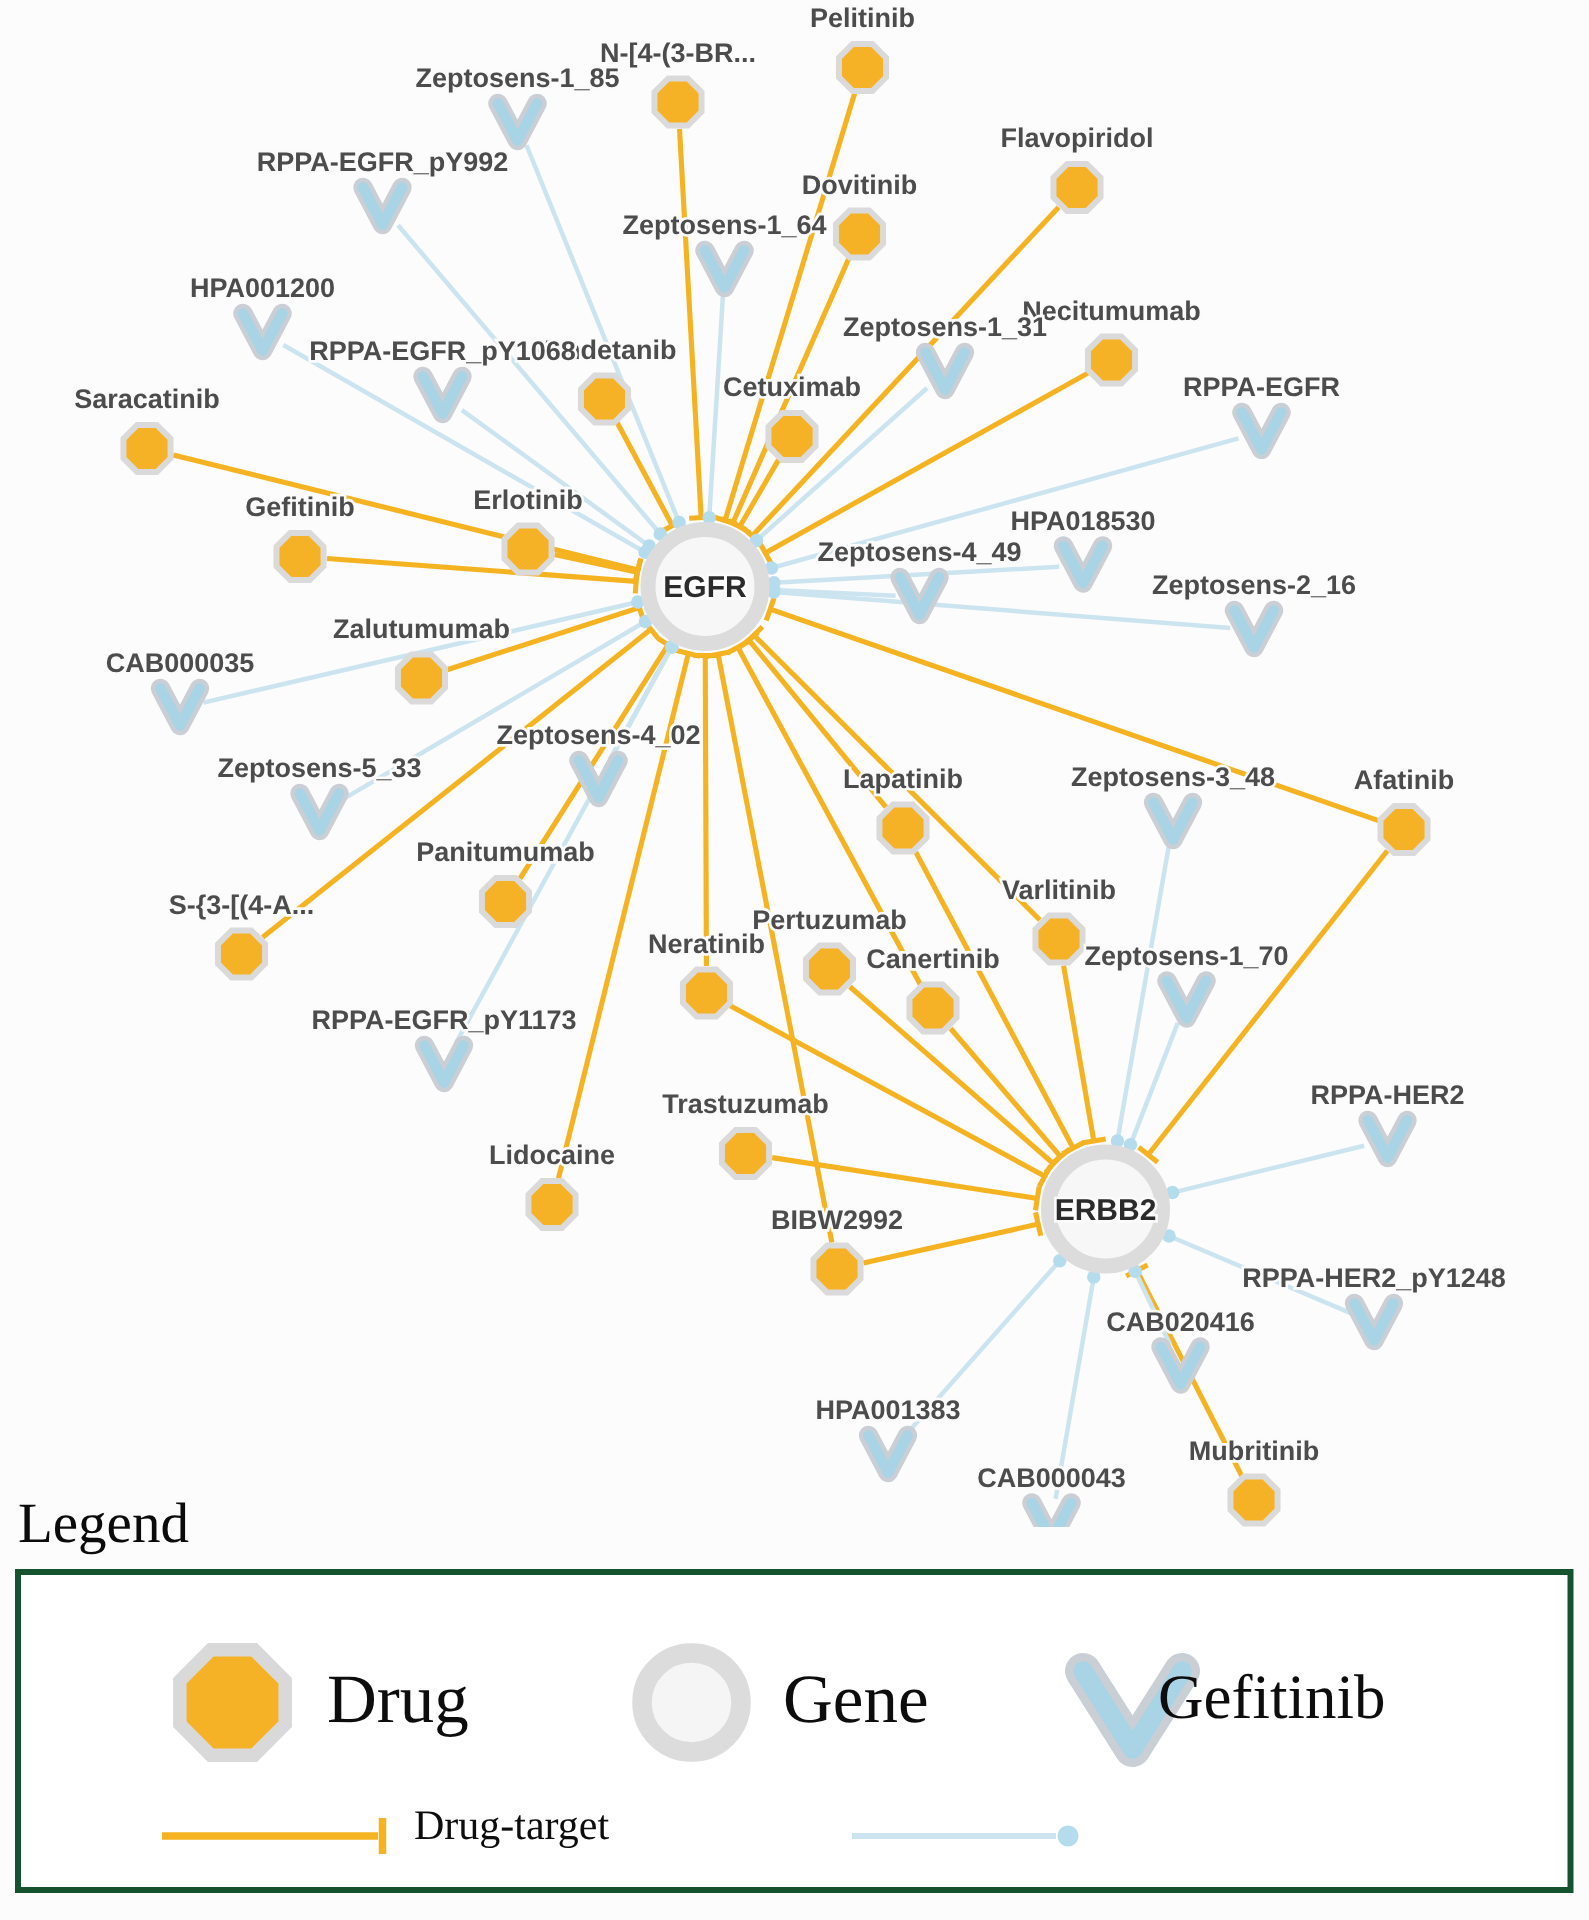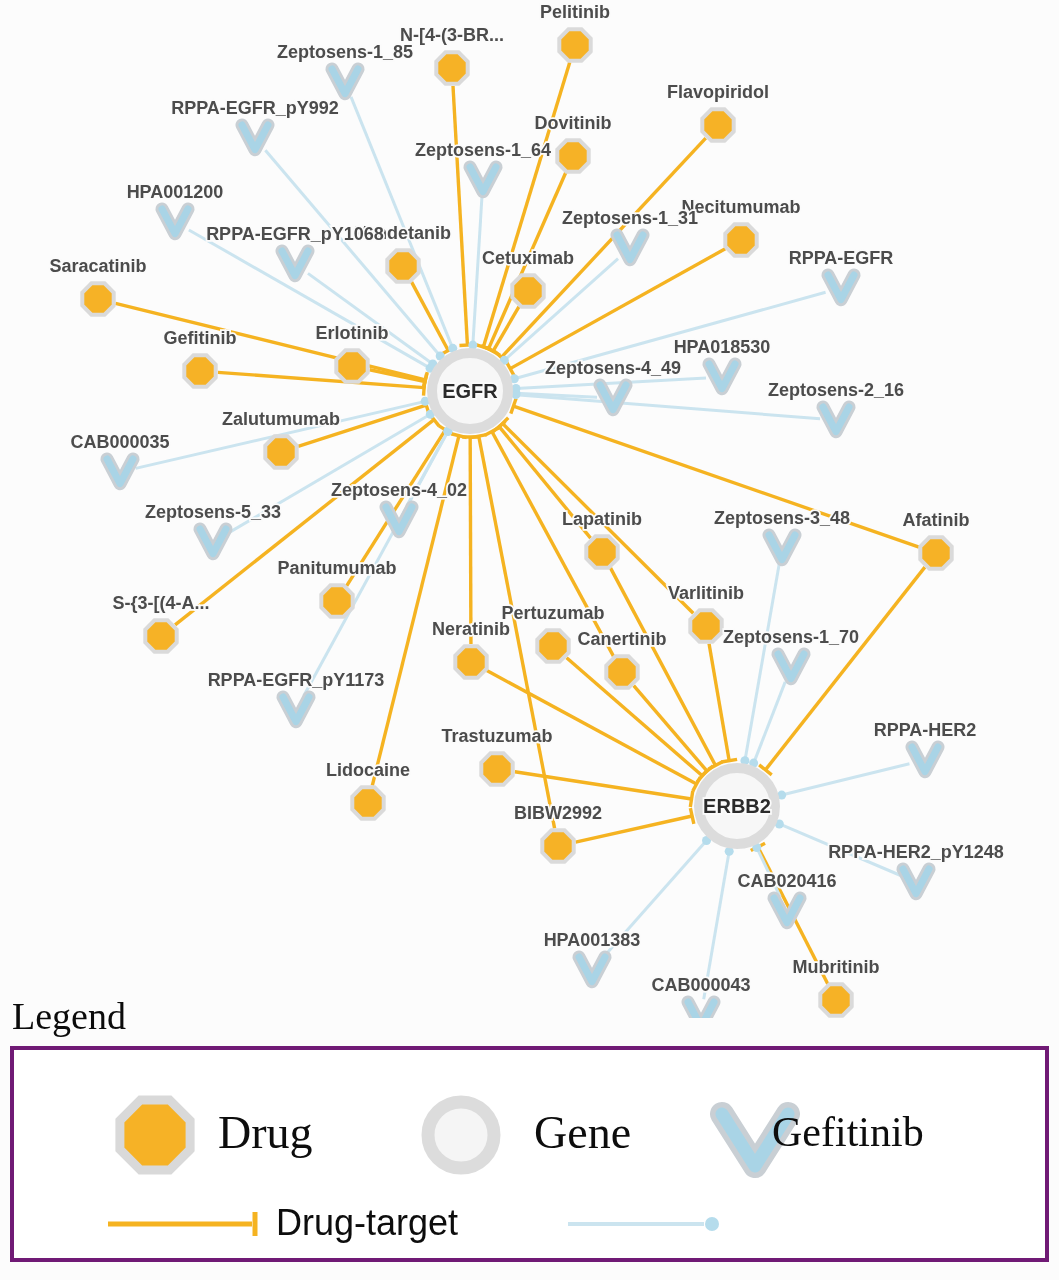--- a/index.html
+++ b/index.html
@@ -7,28 +7,28 @@
     width:1059px;height:1280px;position:relative;overflow:hidden;
     background:#fcfcfc;font-family:"Liberation Sans",sans-serif;
   }
   #network-svg{position:absolute;left:0;top:0;}
   .legend-title{
     position:absolute;left:12px;top:994px;
     font-family:"Liberation Serif",serif;font-weight:normal;font-size:38px;color:#0b0b0b;
   }
   .legend-box{
     position:absolute;left:10px;top:1046px;width:1031px;height:208px;
-    border:4px solid #701a75;background:#ffffff;
+    border:4px solid #14532d;background:#ffffff;
   }
   .legend-box .abs{position:absolute;}
   .legend-node-label{
     font-family:"Liberation Serif",serif;font-size:46px;color:#0d0d0d;white-space:nowrap;
   }
   .legend-edge-label{
-    font-family:Liberation Sans, sans-serif;font-size:36px;color:#0d0d0d;white-space:nowrap;
+    font-family:Liberation Serif, serif;font-size:28px;color:#0d0d0d;white-space:nowrap;
   }
 </style>
 </head>
 <body>
 
 <svg id="network-svg" width="1059" height="1018" viewBox="0 0 1059 1018">
     <g>
       <line x1="569.7729590443611" y1="62.22434448239102" x2="483.35799355329937" y2="346.982230767223" stroke="#F5B321" stroke-width="3.4"></line>
       <line x1="491.0132577676954" y1="349.3053600808403" x2="475.70272933890334" y2="344.6591014536057" stroke="#F5B321" stroke-width="3.4"></line>
       <line x1="453.00154200623894" y1="85.97211488973234" x2="467.4405037618338" y2="345.07126194846177" stroke="#F5B321" stroke-width="3.4"></line>
@@ -346,21 +346,21 @@
 <div class="legend-box">
 
   <svg class="abs" style="left:92px;top:36px" width="98" height="98">
     <polygon points="84.1,63.5 63.5,84.1 34.5,84.1 13.9,63.5 13.9,34.5 34.5,13.9 63.5,13.9 84.1,34.5" fill="#F6B226" stroke="#D9D9D9" stroke-width="9"></polygon>
   </svg>
   <span class="abs legend-node-label" style="left:204px;top:56px">Drug</span>
 
   <svg class="abs" style="left:398px;top:36px" width="98" height="98">
     <circle cx="49" cy="49" r="33" fill="#F5F5F5" stroke="#DCDCDC" stroke-width="13"></circle>
   </svg>
-  <span class="abs legend-node-label" style="left:520px;top:56px">Gene</span>
+  <span class="abs legend-node-label" style="left:508px;top:56px">Gene</span>
 
   <svg class="abs" style="left:692px;top:40px" width="98" height="98">
     <path d="M16 24 L49 76 L82 24" fill="none" stroke="#C9CFD4" stroke-width="24" stroke-linecap="round" stroke-linejoin="round"></path>
     <path d="M16 24 L49 76 L82 24" fill="none" stroke="#A9D4E6" stroke-width="13" stroke-linecap="round" stroke-linejoin="round"></path>
   </svg>
   <span class="abs legend-node-label" style="left:758px;top:58px;font-size:42px">Gefitinib</span>
 
   <svg class="abs" style="left:88px;top:158px" width="168" height="32">
     <line x1="6" y1="16" x2="150" y2="16" stroke="#F5B321" stroke-width="5"></line>
     <line x1="153" y1="4" x2="153" y2="28" stroke="#F5B321" stroke-width="5"></line>

